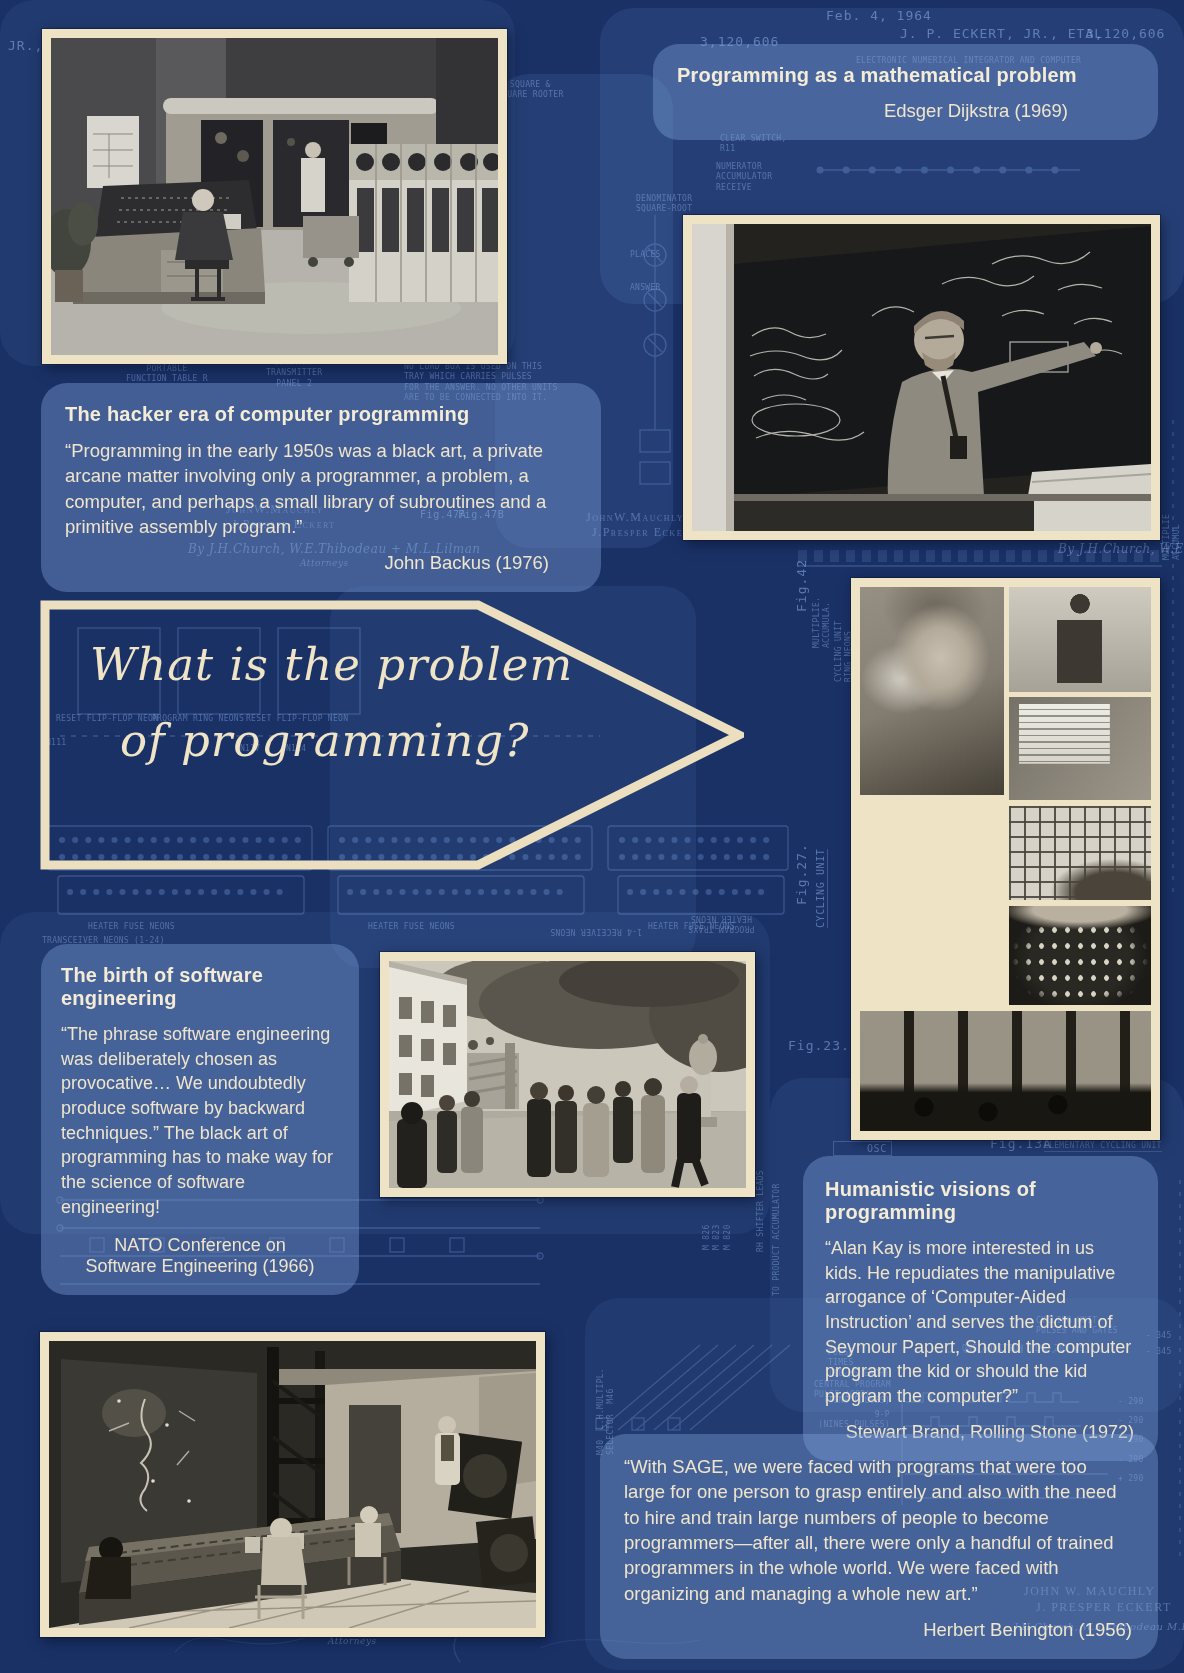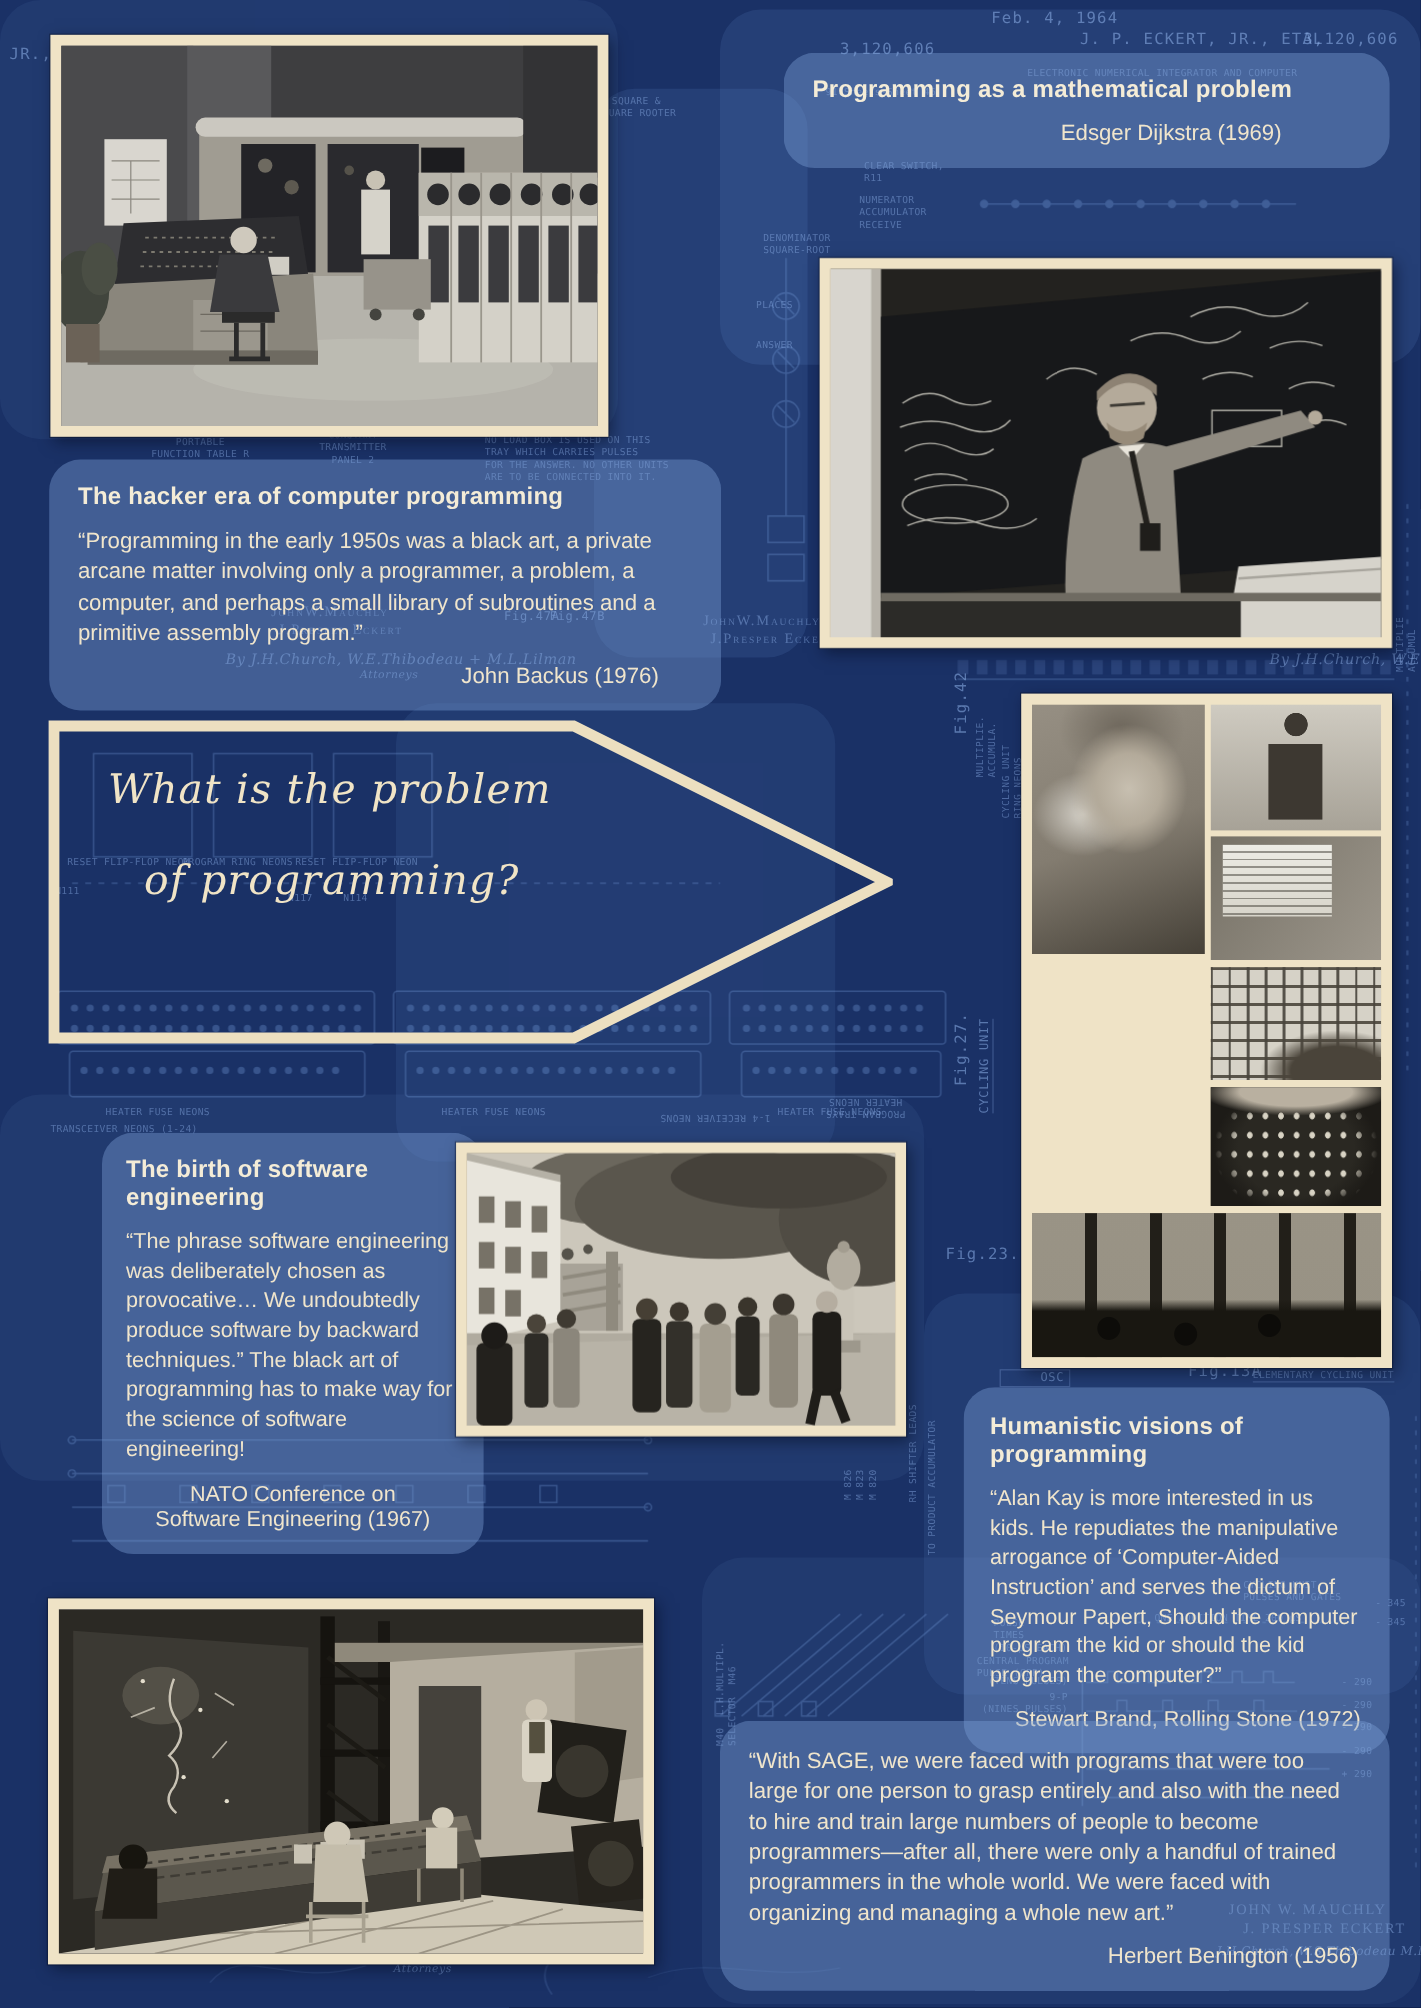--- a/index.html
+++ b/index.html
@@ -70,21 +70,21 @@
   .c-room{background-image:
      radial-gradient(circle 10px at 22% 80%, #0d0c09 92%, rgba(0,0,0,0) 100%),
      radial-gradient(circle 10px at 44% 84%, #0d0c09 92%, rgba(0,0,0,0) 100%),
      radial-gradient(circle 10px at 68% 78%, #0d0c09 92%, rgba(0,0,0,0) 100%),
      linear-gradient(rgba(0,0,0,0) 0 60%, #191711 68% 100%),
      repeating-linear-gradient(to right, rgba(155,149,135,.95) 0 44px, #221f19 44px 54px),
      linear-gradient(#7a7467,#5c574c);}
   
   #arrow-svg{position:absolute;left:40px;top:600px;}
   .arrow-line{position:absolute;color:#f0e4c6;font-family:"DejaVu Serif",serif;
-      font-style:italic;font-size:34px;letter-spacing:1px;white-space:nowrap;}
+      font-style:italic;font-size:45px;letter-spacing:1px;white-space:nowrap;}
   .deco{position:absolute;left:0;top:0;}
 </style>
 </head>
 <body>
 
 <div id="poster">
 
   <div class="patch faint" style="left:0;top:0;width:515px;height:366px;"></div>
   <div class="patch" style="left:600px;top:8px;width:584px;height:296px;"></div>
   <div class="patch" style="left:495px;top:74px;width:178px;height:474px;"></div>
@@ -396,26 +396,26 @@
            background:
              radial-gradient(ellipse 34% 22% at 64% 30%, #ded9cc 0%, #a29b8c 60%, rgba(0,0,0,0) 100%),
              radial-gradient(circle 16% at 12% 20%, #ab9f8c 0%, rgba(0,0,0,0) 100%),
              linear-gradient(200deg,#55514a 0%,#3a3731 40%,#6b6456 72%,#2e2b25 100%);"></div>
       <div class="cell c-keys" style="left:51.3%;top:40.3%;width:48.7%;height:17.3%;"></div>
       <div class="cell c-calc" style="left:51.3%;top:58.7%;width:48.7%;height:18.2%;"></div>
       <div class="cell c-room" style="left:0;top:78%;width:100%;height:22%;"></div>
     </div>
   </div>
 
-  <div class="qbox" style="left:41px;top:944px;width:318px;padding:20px 20px 18px 20px;margin-left:44px;">
+  <div class="qbox" style="left:41px;top:944px;width:318px;padding:20px 20px 18px 20px;">
     <h2>The birth of software engineering</h2>
     <p style="font-size:18px;">“The phrase software engineering was deliberately chosen as provocative… We undoubtedly produce software by backward techniques.” The black art of programming has to make way for the science of software engineering!</p>
     <div class="attr ctr" style="margin-top:16px;font-size:18px;">
       <div>NATO Conference on</div>
-      <div>Software Engineering (1967)</div>
+      <div>Software Engineering (1966)</div>
     </div>
   </div>
 
   <div class="photo" style="left:380px;top:952px;width:375px;height:245px;">
     <div class="ph">
       <svg viewBox="0 0 357 227" preserveAspectRatio="none">
         <rect width="357" height="227" fill="#ccc7bb"></rect>
         <ellipse cx="120" cy="28" rx="75" ry="32" fill="#6b675d"></ellipse>
         <ellipse cx="210" cy="42" rx="120" ry="46" fill="#5a564d"></ellipse>
         <ellipse cx="330" cy="55" rx="70" ry="56" fill="#504c44"></ellipse>

